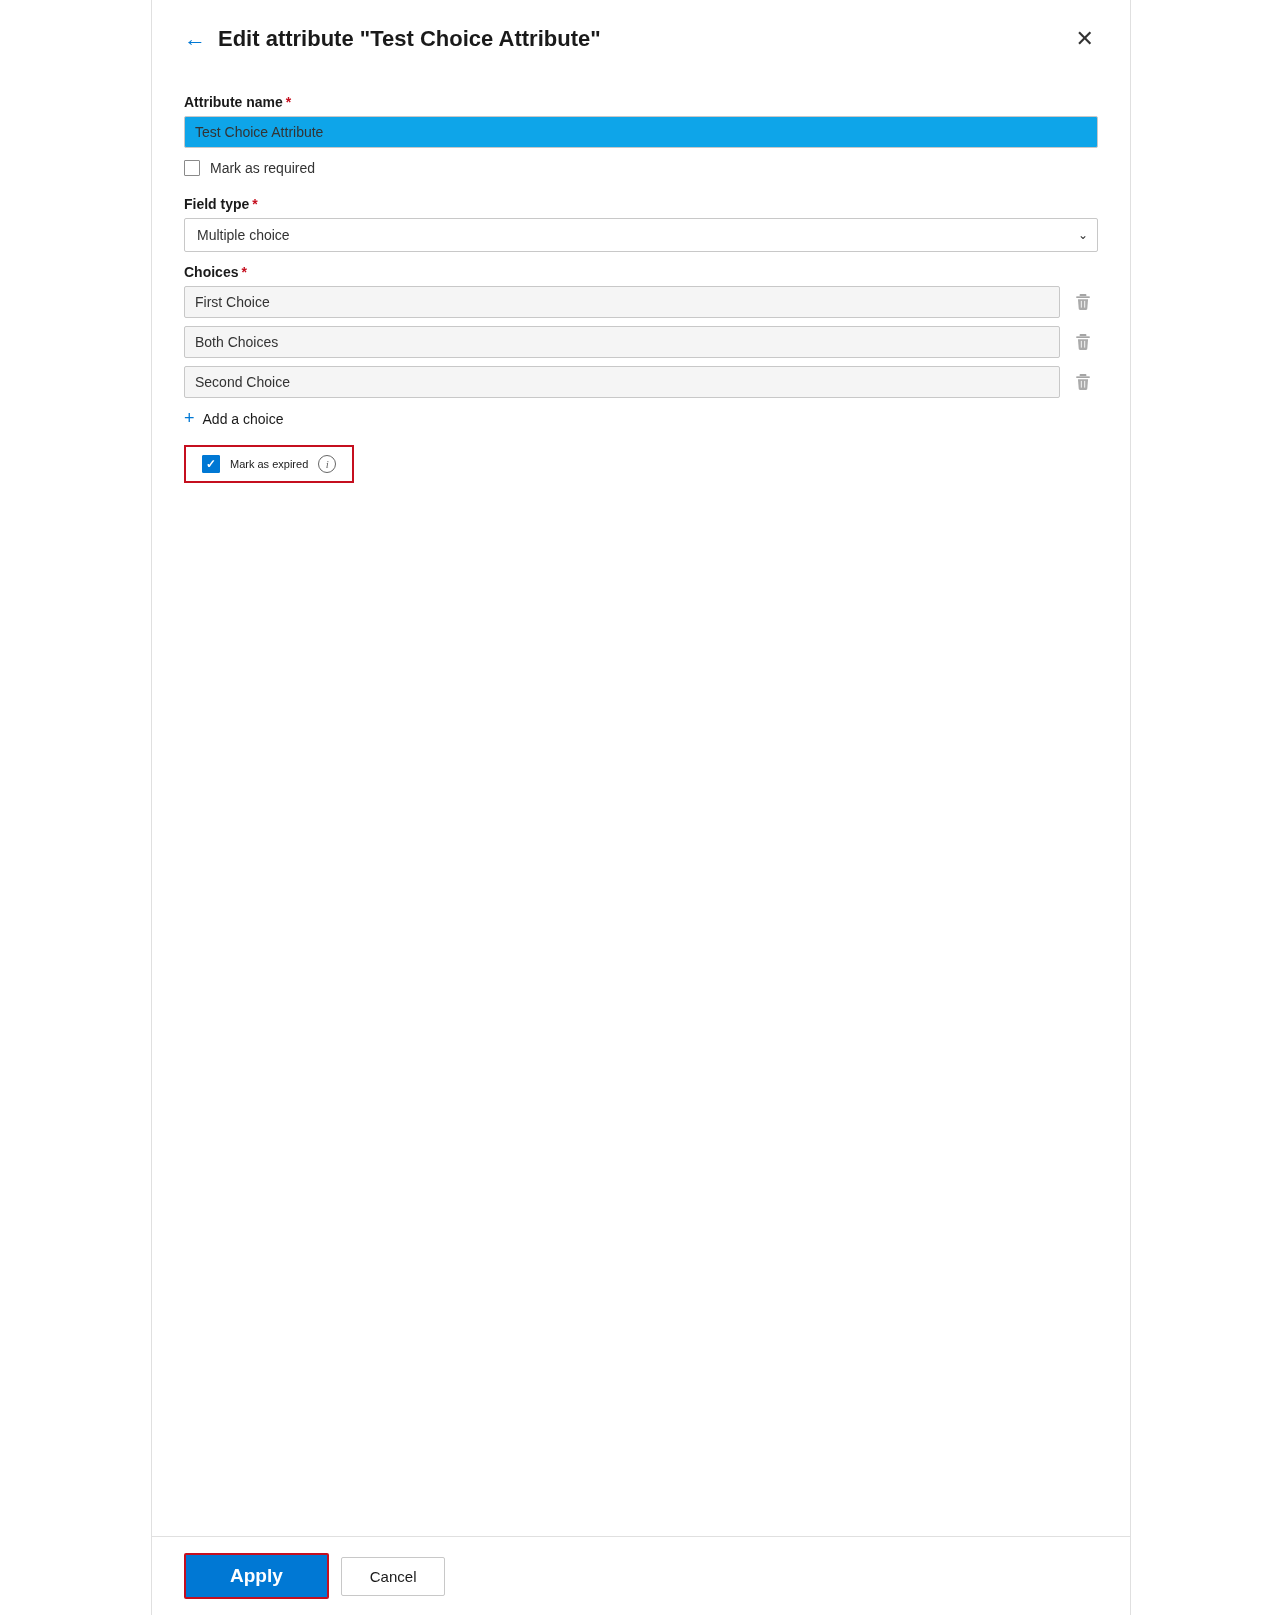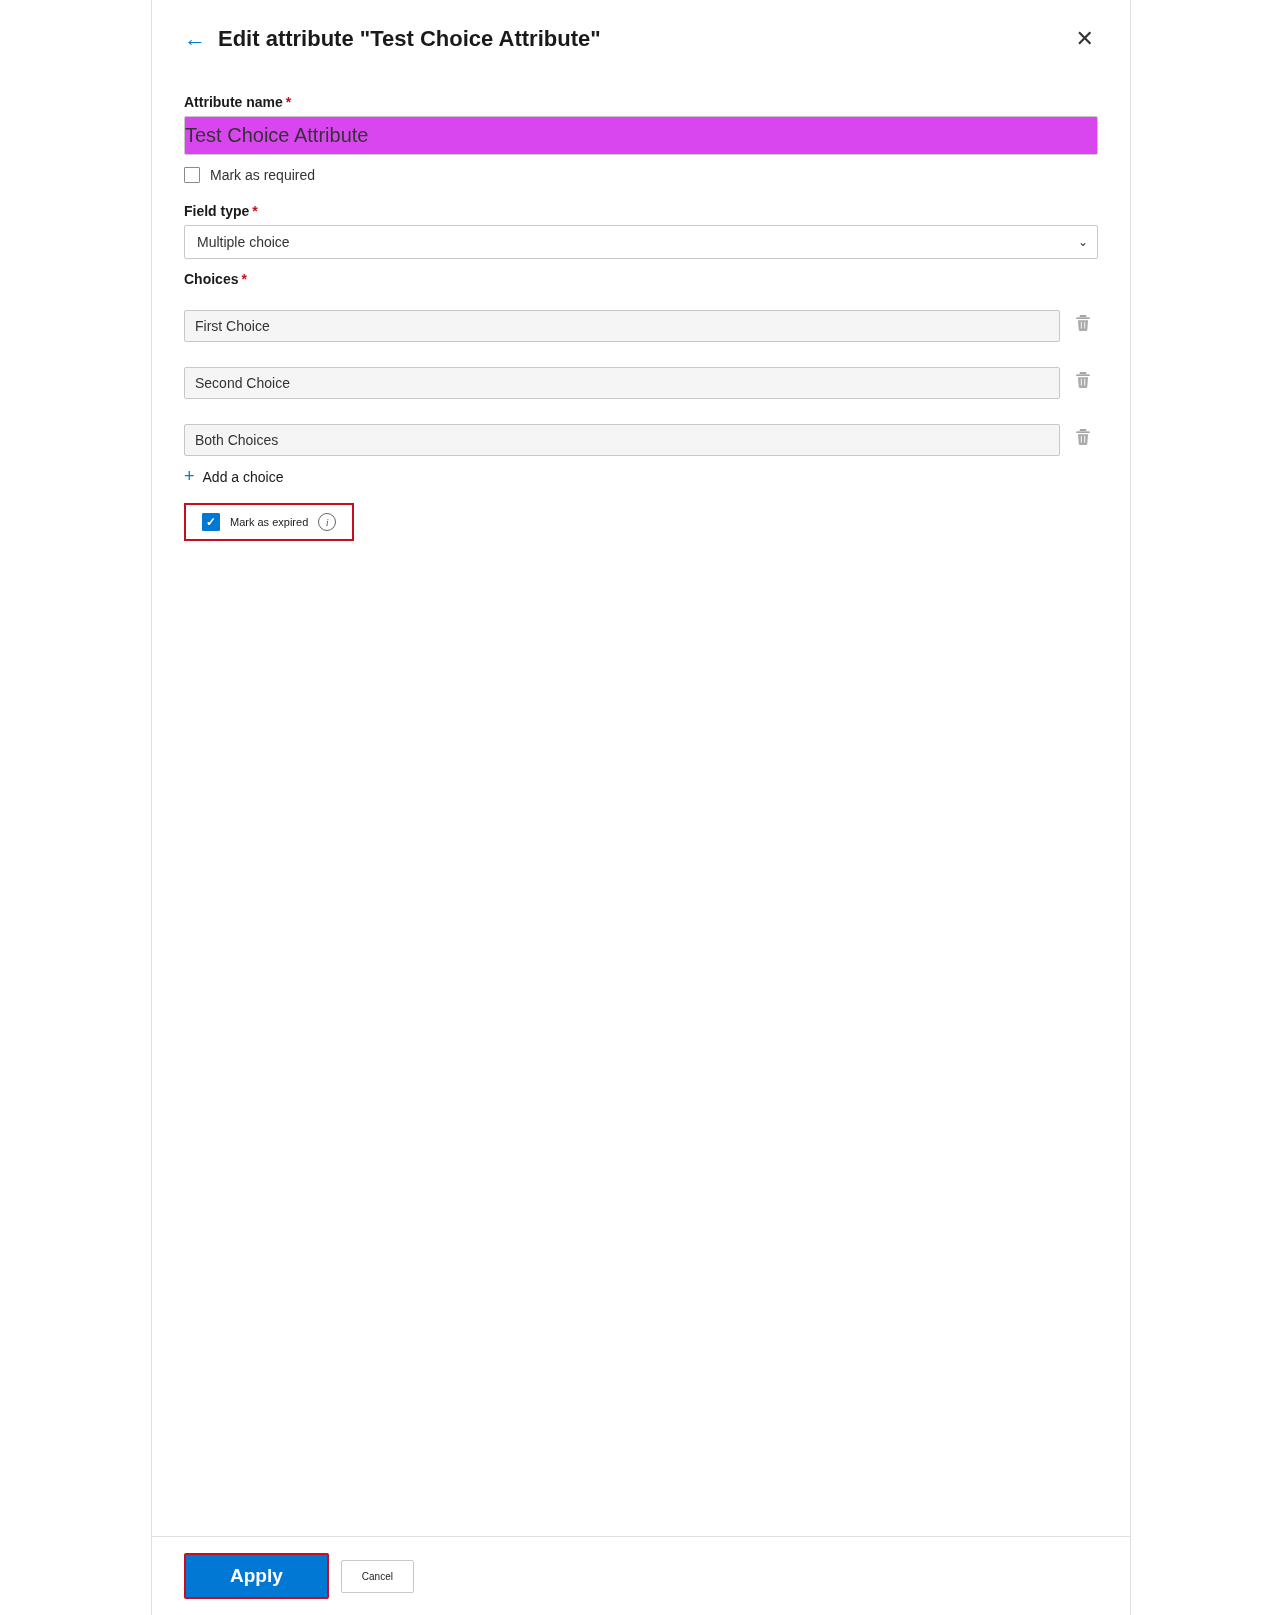--- a/index.html
+++ b/index.html
@@ -87,26 +87,26 @@
       gap: 3px;
     }
 
     .required-star {
       color: #c50f1f;
       font-size: 14px;
     }
 
     .text-input {
       width: 100%;
-      padding: 7px 0;
+      padding: 7px 10px;
       border: 1px solid #c8c8c8;
       border-radius: 2px;
-      font-size: 20px;
-      color: #333;
-      background: #d946ef;
+      font-size: 14px;
+      color: #333;
+      background: #0ea5e9;
       outline: none;
     }
 
     .text-area {
       width: 100%;
       padding: 7px 10px;
       border: 1px solid #c8c8c8;
       border-radius: 2px;
       font-size: 14px;
       color: #333;
@@ -175,23 +175,22 @@
 
     .choices-list {
       display: flex;
       flex-direction: column;
       gap: 8px;
       margin-bottom: 10px;
     }
 
     .choice-item {
       display: flex;
-      align-items: flex-start;
+      align-items: center;
       gap: 8px;
-      margin-top: 17px;
     }
 
     .choice-input {
       flex: 1;
       padding: 7px 10px;
       border: 1px solid #c8c8c8;
       border-radius: 2px;
       font-size: 14px;
       color: #333;
       background: #f5f5f5;
@@ -289,22 +288,22 @@
       font-size: 19px;
       font-weight: 600;
       cursor: pointer;
       border-radius: 2px;
     }
 
     .cancel-btn {
       background: #fff;
       color: #1a1a1a;
       border: 1px solid #c8c8c8;
-      padding: 10px 20px;
-      font-size: 10px;
+      padding: 10px 28px;
+      font-size: 15px;
       cursor: pointer;
       border-radius: 2px;
     }
 
     
     .trash-icon-svg {
       width: 18px;
       height: 18px;
       color: #888;
     }
@@ -365,45 +364,45 @@
               <rect x="5" y="1" width="6" height="1.5" rx="0.5" fill="#888"></rect>
               <rect x="2" y="3" width="12" height="1.2" rx="0.3" fill="#888"></rect>
               <path d="M3.5 5.5 L4.2 14 C4.25 14.6 4.75 15 5.3 15 H10.7 C11.25 15 11.75 14.6 11.8 14 L12.5 5.5 Z" fill="#888" opacity="0.7"></path>
               <line x1="6.5" y1="7" x2="6.5" y2="13" stroke="#fff" stroke-width="0.8"></line>
               <line x1="9.5" y1="7" x2="9.5" y2="13" stroke="#fff" stroke-width="0.8"></line>
             </svg>
           </button>
         </div>
 
         <div class="choice-item">
+          <input type="text" class="choice-input" value="Both Choices" readonly="" style="">
+          <button class="delete-btn">
+            <svg class="trash-icon-svg" viewBox="0 0 16 16" fill="none" xmlns="http://www.w3.org/2000/svg">
+              <rect x="5" y="1" width="6" height="1.5" rx="0.5" fill="#888"></rect>
+              <rect x="2" y="3" width="12" height="1.2" rx="0.3" fill="#888"></rect>
+              <path d="M3.5 5.5 L4.2 14 C4.25 14.6 4.75 15 5.3 15 H10.7 C11.25 15 11.75 14.6 11.8 14 L12.5 5.5 Z" fill="#888" opacity="0.7"></path>
+              <line x1="6.5" y1="7" x2="6.5" y2="13" stroke="#fff" stroke-width="0.8"></line>
+              <line x1="9.5" y1="7" x2="9.5" y2="13" stroke="#fff" stroke-width="0.8"></line>
+            </svg>
+          </button>
+        </div>
+
+        <div class="choice-item">
           <input type="text" class="choice-input" value="Second Choice" readonly="" style="">
           <button class="delete-btn">
             <svg class="trash-icon-svg" viewBox="0 0 16 16" fill="none" xmlns="http://www.w3.org/2000/svg">
               <rect x="5" y="1" width="6" height="1.5" rx="0.5" fill="#888"></rect>
               <rect x="2" y="3" width="12" height="1.2" rx="0.3" fill="#888"></rect>
               <path d="M3.5 5.5 L4.2 14 C4.25 14.6 4.75 15 5.3 15 H10.7 C11.25 15 11.75 14.6 11.8 14 L12.5 5.5 Z" fill="#888" opacity="0.7"></path>
               <line x1="6.5" y1="7" x2="6.5" y2="13" stroke="#fff" stroke-width="0.8"></line>
               <line x1="9.5" y1="7" x2="9.5" y2="13" stroke="#fff" stroke-width="0.8"></line>
             </svg>
           </button>
         </div>
 
-        <div class="choice-item">
-          <input type="text" class="choice-input" value="Both Choices" readonly="" style="">
-          <button class="delete-btn">
-            <svg class="trash-icon-svg" viewBox="0 0 16 16" fill="none" xmlns="http://www.w3.org/2000/svg">
-              <rect x="5" y="1" width="6" height="1.5" rx="0.5" fill="#888"></rect>
-              <rect x="2" y="3" width="12" height="1.2" rx="0.3" fill="#888"></rect>
-              <path d="M3.5 5.5 L4.2 14 C4.25 14.6 4.75 15 5.3 15 H10.7 C11.25 15 11.75 14.6 11.8 14 L12.5 5.5 Z" fill="#888" opacity="0.7"></path>
-              <line x1="6.5" y1="7" x2="6.5" y2="13" stroke="#fff" stroke-width="0.8"></line>
-              <line x1="9.5" y1="7" x2="9.5" y2="13" stroke="#fff" stroke-width="0.8"></line>
-            </svg>
-          </button>
-        </div>
-
       </div>
 
       
       <div class="add-choice-row">
         <span class="add-choice-icon">+</span>
         <span class="add-choice-label">Add a choice</span>
       </div>
 
       
       <div style="display: inline-flex; align-items: center; gap: 10px; border: 2px solid #c50f1f; padding: 8px 16px;">

